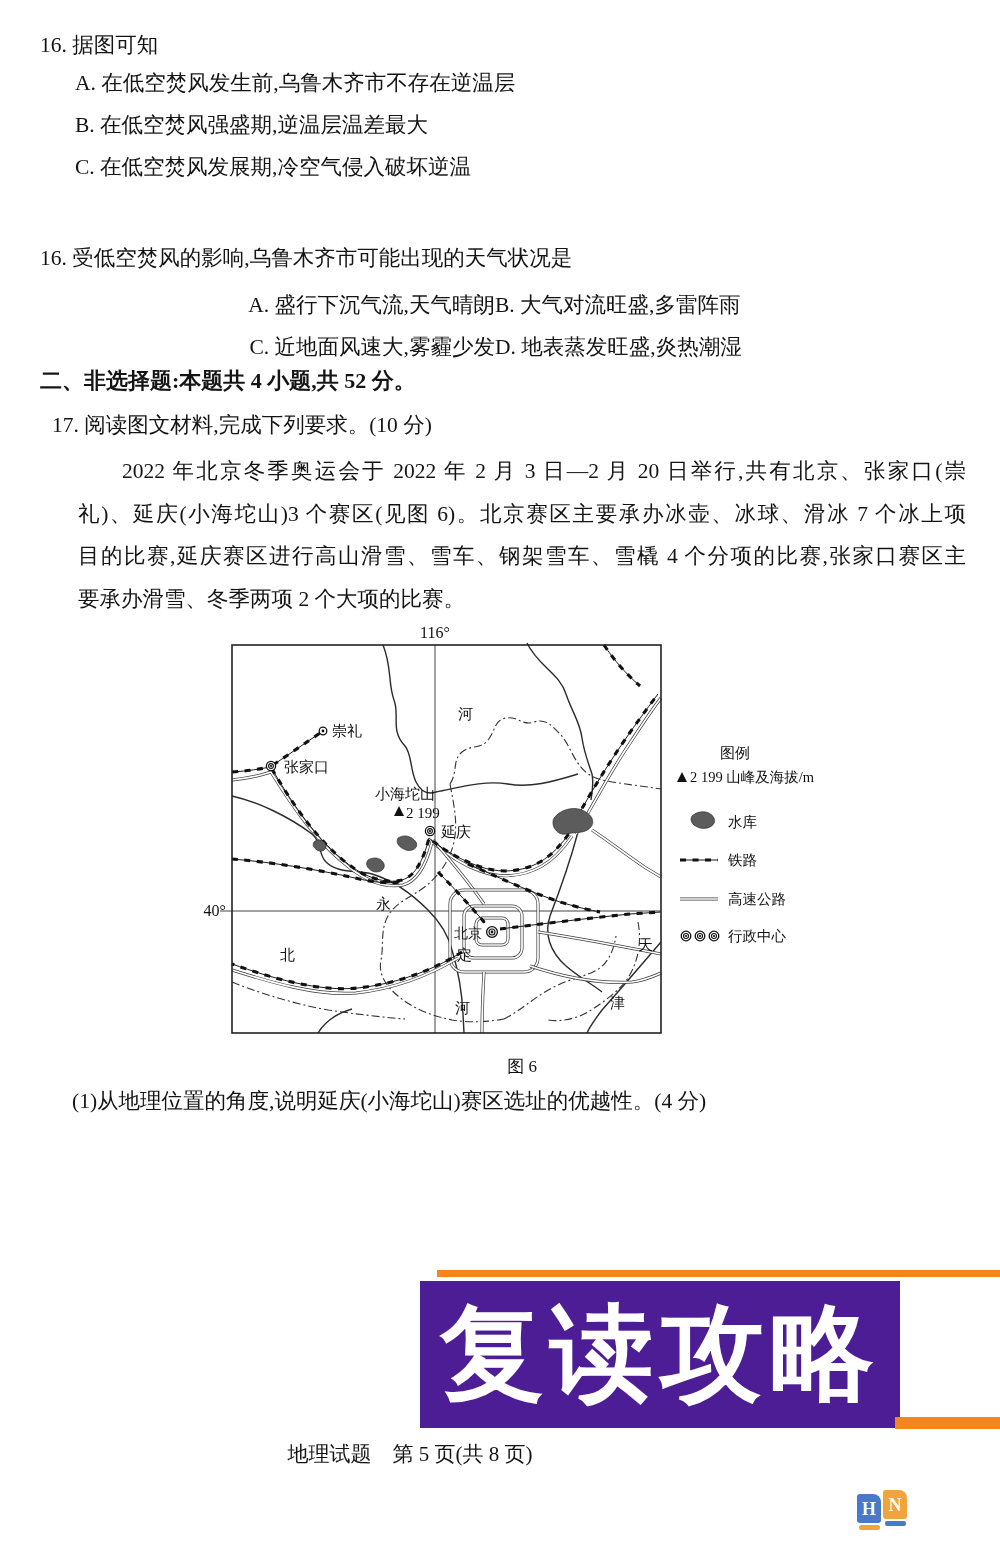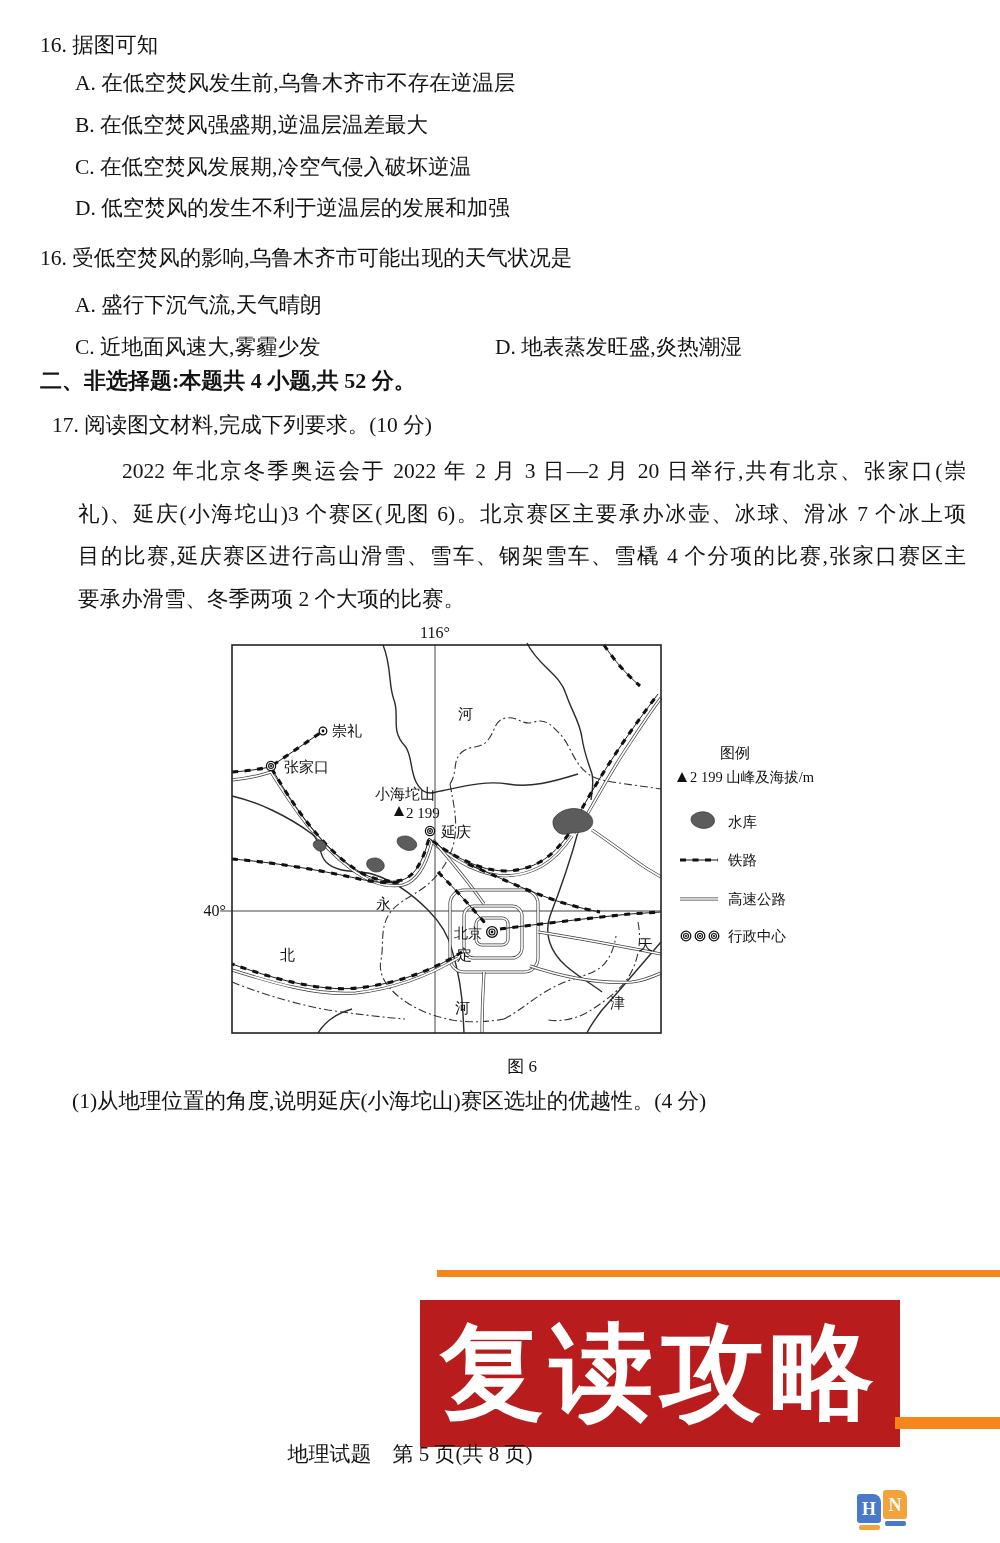--- a/index.html
+++ b/index.html
@@ -6,21 +6,21 @@
   body{
     width:1000px;height:1543px;position:relative;background:#ffffff;
     font-family:"Liberation Serif","DejaVu Serif",serif;color:#141414;
     overflow:hidden;
   }
   .abs{position:absolute;}
   .stem{font-size:21.5px;line-height:30px;white-space:nowrap;}
   .opts{font-size:21.5px;line-height:41.8px;margin-top:3px;padding-left:35px;}
   .opts div{white-space:nowrap;}
   #q16 .optrow{display:flex;font-size:21.5px;line-height:42px;}
-  #q16 .optrow .col-l{width:455px;padding-left:35px;box-sizing:border-box;white-space:nowrap;}
+  #q16 .optrow .col-l{width:455px;padding-left:35px;box-sizing:border-box;white-space:nowrap;text-align:right;}
   #q16 .optrow .col-r{flex:1;white-space:nowrap;}
   #q16 .optwrap{margin-top:11px;}
   #sec2{font-size:22px;font-weight:bold;white-space:nowrap;}
   #passage{width:888px;font-size:21.5px;line-height:42.6px;}
   .pline{text-align:justify;text-align-last:justify;}
   .pline.first{text-indent:44px;}
   .pline.last{text-align:left;text-align-last:left;}
   #sub1{font-size:21.5px;white-space:nowrap;}
   #footer{top:1440px;left:0;width:820px;text-align:center;font-size:21px;}
   
@@ -58,29 +58,29 @@
 </style>
 </head>
 <body>
 
 <div id="q15" class="abs" style="left:40px;top:30px;">
   <div class="stem">16. 据图可知</div>
   <div class="opts">
     <div>A. 在低空焚风发生前,乌鲁木齐市不存在逆温层</div>
     <div>B. 在低空焚风强盛期,逆温层温差最大</div>
     <div>C. 在低空焚风发展期,冷空气侵入破坏逆温</div>
-    <div>D. 低空焚风的发生不利于逆温层的发展和加强</div>
   </div>
 </div>
 
 <div id="q16" class="abs" style="left:40px;top:243px;">
   <div class="stem">16. 受低空焚风的影响,乌鲁木齐市可能出现的天气状况是</div>
   <div class="optwrap">
     <div class="optrow">
       <div class="col-l">A. 盛行下沉气流,天气晴朗</div>
+      <div class="col-r">B. 大气对流旺盛,多雷阵雨</div>
     </div>
     <div class="optrow">
       <div class="col-l">C. 近地面风速大,雾霾少发</div>
       <div class="col-r">D. 地表蒸发旺盛,炎热潮湿</div>
     </div>
   </div>
 </div>
 
 <div id="sec2" class="abs" style="left:40px;top:366px;">二、非选择题:本题共 4 小题,共 52 分。</div>
 
@@ -238,21 +238,21 @@
     </g>
     <text class="lgl" x="528" y="319">行政中心</text>
   </g>
 
   <text class="cap" x="322" y="450" text-anchor="middle">图 6</text>
 </svg>
 
 <div id="sub1" class="abs" style="left:72px;top:1086px;">(1)从地理位置的角度,说明延庆(小海坨山)赛区选址的优越性。(4 分)</div>
 
 <div id="banner-strip-top" class="abs banner-bg" style="background: rgb(246, 134, 27);"></div>
-<div id="banner" class="abs banner-bg" style="background: #b91c1c; margin-top: 19px;">复读攻略</div>
+<div id="banner" class="abs banner-bg" style="background: #4c1d95;">复读攻略</div>
 <div id="banner-strip-bottom" class="abs banner-bg" style="background: rgb(246, 134, 27);"></div>
 
 <div id="footer" class="abs">地理试题　第 5 页(共 8 页)</div>
 
 <div id="logo" class="abs">
   <div class="logocol l">
     <div class="tile" id="tile-h" style="background: rgb(74, 121, 201);">H</div>
     <div class="bar" id="bar-h" style="background: rgb(242, 163, 60);"></div>
   </div>
   <div class="logocol">

